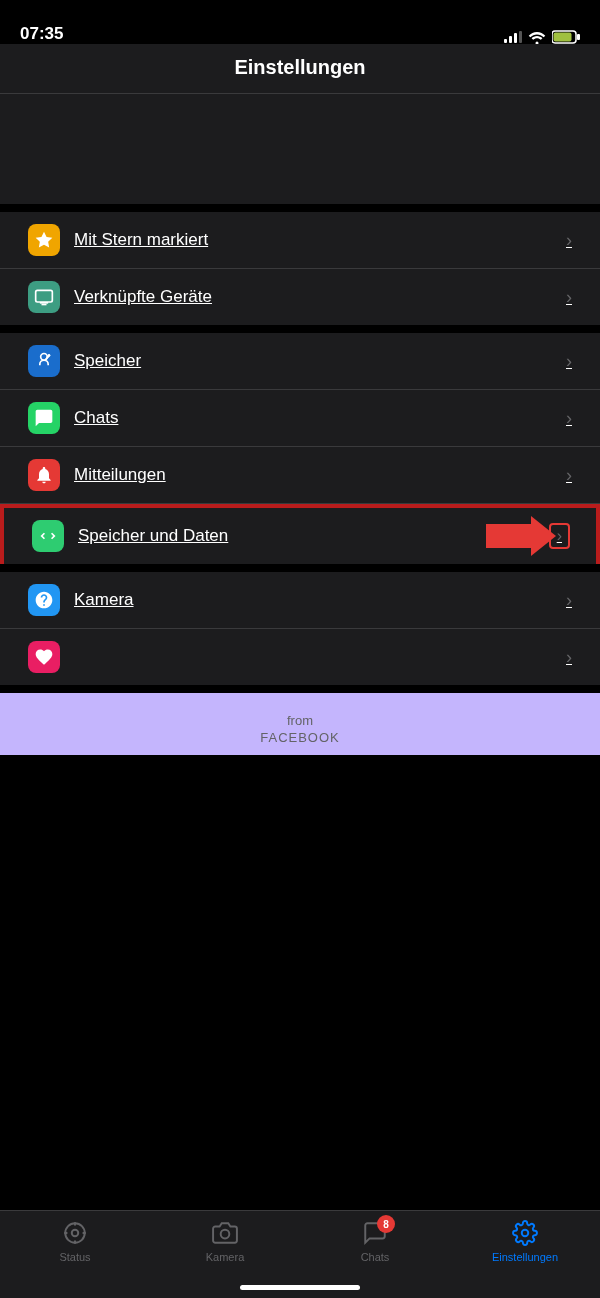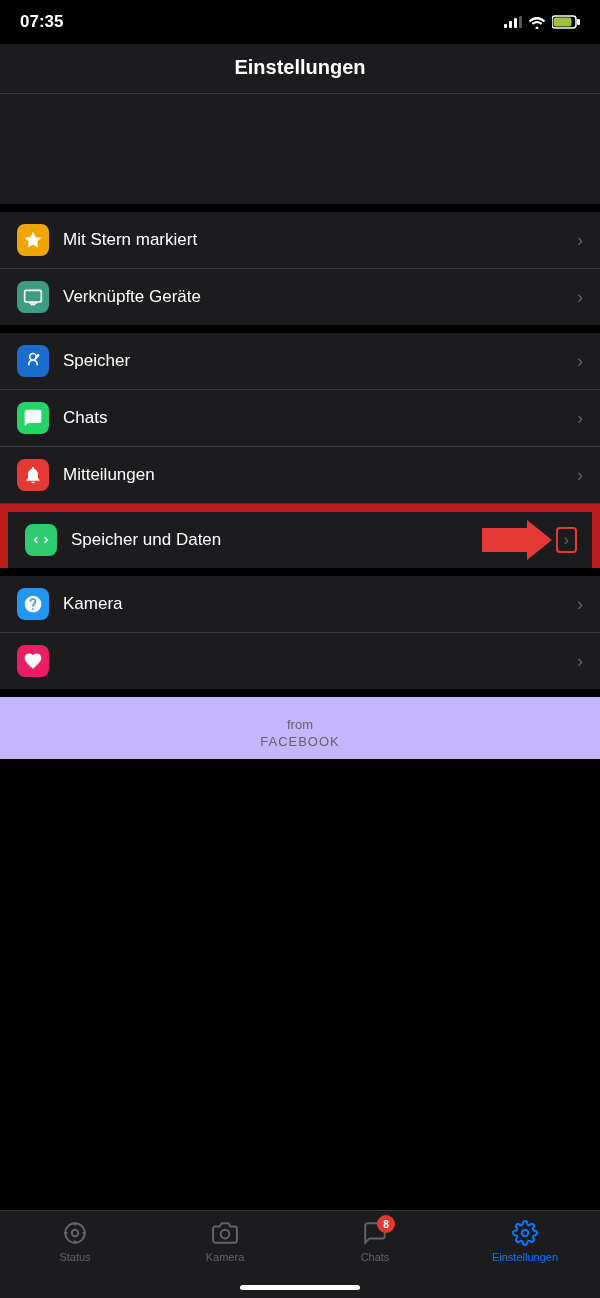--- a/index.html
+++ b/index.html
@@ -11,21 +11,21 @@
       color: #fff;
       overflow: hidden;
       position: relative;
     }
 
     
     .status-bar {
       height: 44px;
       background: #000;
       display: flex;
-      align-items: center;
+      align-items: flex-end;
       justify-content: space-between;
       padding: 0 20px;
       border-radius: 12px;
     }
     .status-time {
       font-size: 17px;
       font-weight: 600;
       color: #fff;
     }
     .status-icons {
@@ -68,25 +68,26 @@
     
     .section {
       background: #1c1c1e;
       margin-bottom: 8px;
     }
 
     
     .menu-item {
       display: flex;
       align-items: center;
-      padding: 12px 17px;
+      padding: 12px 28px;
       border-bottom: 1px solid #3a3a3c;
       cursor: pointer;
       position: relative;
       min-height: 56px;
+      text-decoration: underline;
     }
     .menu-item:last-child {
       border-bottom: none;
     }
     .menu-icon {
       width: 32px;
       height: 32px;
       border-radius: 8px;
       display: flex;
       align-items: center;
@@ -109,21 +110,21 @@
       flex: 1;
     }
     .menu-chevron {
       color: #636366;
       font-size: 18px;
       margin-left: auto;
     }
 
     
     .highlighted-item {
-      border: 8px solid #b91c1c;
+      border: 4px solid #b91c1c;
       position: relative;
     }
     .red-arrow {
       position: absolute;
       right: -10px;
       top: 50%;
       transform: translateY(-50%);
       z-index: 10;
     }
     .chevron-highlighted {

